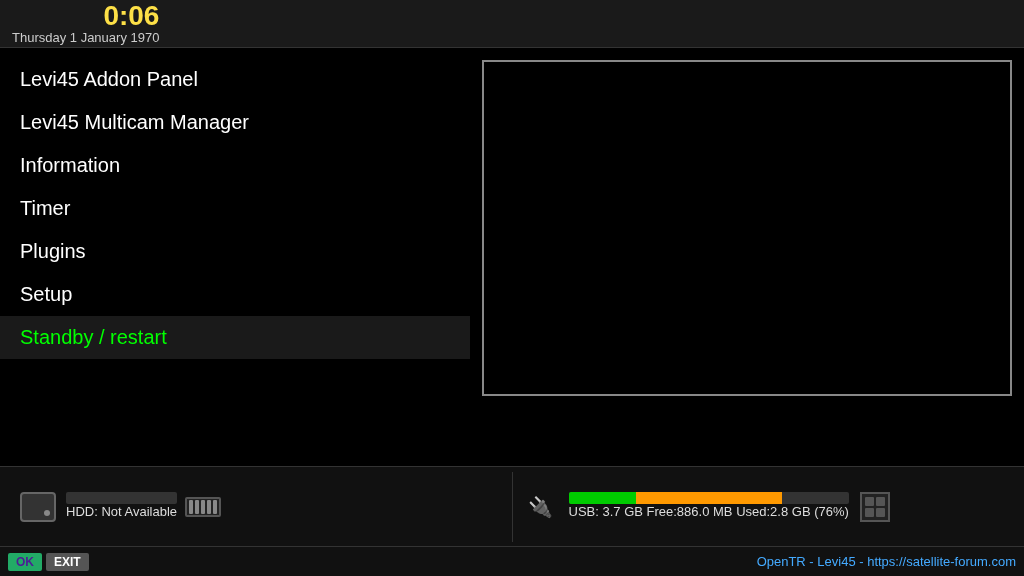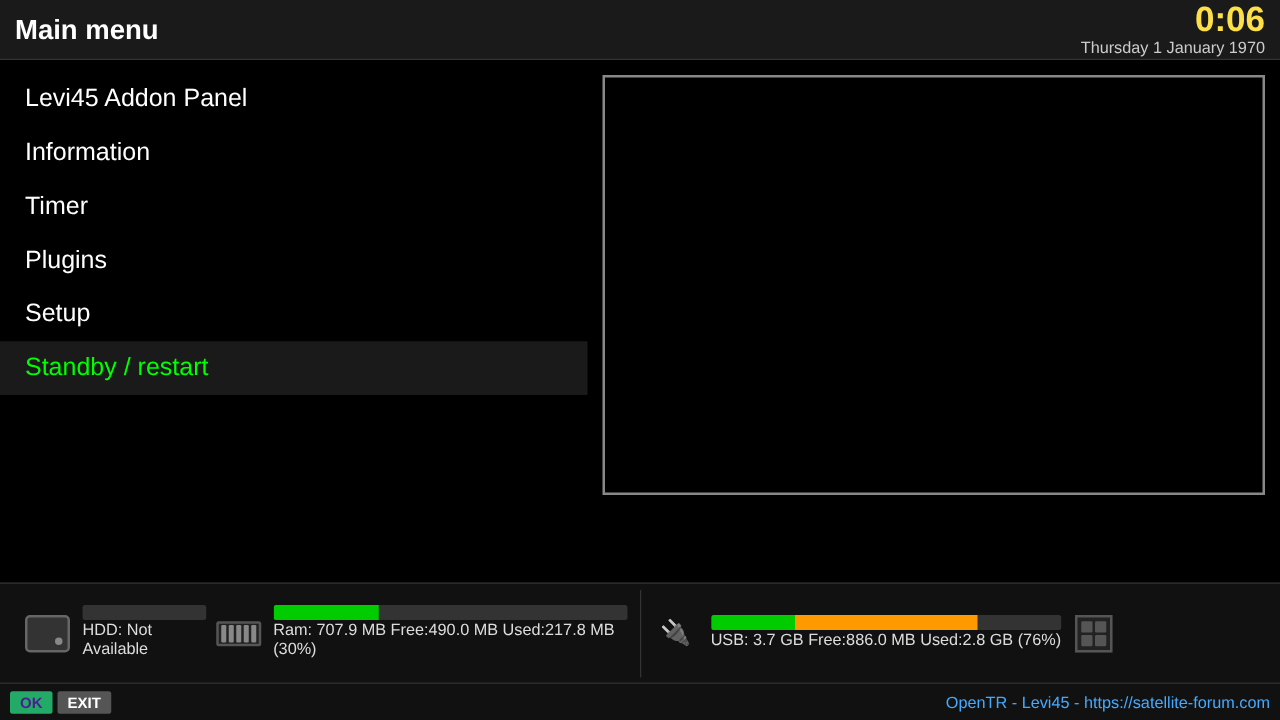--- a/index.html
+++ b/index.html
@@ -236,31 +236,31 @@
 
     .footer-link {
       font-size: 13px;
       color: #4af;
     }
   </style>
 </head>
 <body>
 
 <div id="header">
-  <span id="header-title">Main menu</span>
   <div id="header-datetime">
     <div id="header-time">0:06</div>
     <div id="header-date">Thursday  1 January 1970</div>
   </div>
 </div>
 
 <div id="main">
 
   <div id="menu">
   <div class="menu-item">Levi45 Addon Panel</div>
+      <div class="menu-item">Levi45 Multicam Manager</div>
       <div class="menu-item">Information</div>
       <div class="menu-item">Timer</div>
       <div class="menu-item">Plugins</div>
       <div class="menu-item">Setup</div>
       <div class="menu-item active">Standby / restart</div>
     </div>
 
   <div id="preview">
     <div id="preview-box"></div>
   </div>
@@ -284,26 +284,20 @@
 
     <div class="status-row">
       <div class="status-icon">
         <div class="ram-icon">
           <div class="ram-slot"></div>
           <div class="ram-slot"></div>
           <div class="ram-slot"></div>
           <div class="ram-slot"></div>
           <div class="ram-slot"></div>
         </div>
-      </div>
-      <div class="status-info">
-        <div class="progress-bar">
-          <div class="progress-fill" style="width:30%; background:#00cc00;"></div>
-        </div>
-        <div class="status-label">Ram: 707.9 MB Free:490.0 MB Used:217.8 MB (30%)</div>
       </div>
     </div>
   </div>
 
   <div class="divider-v"></div>
 
   <div class="status-col">
 
     <div class="status-row">
       <div class="status-icon">

